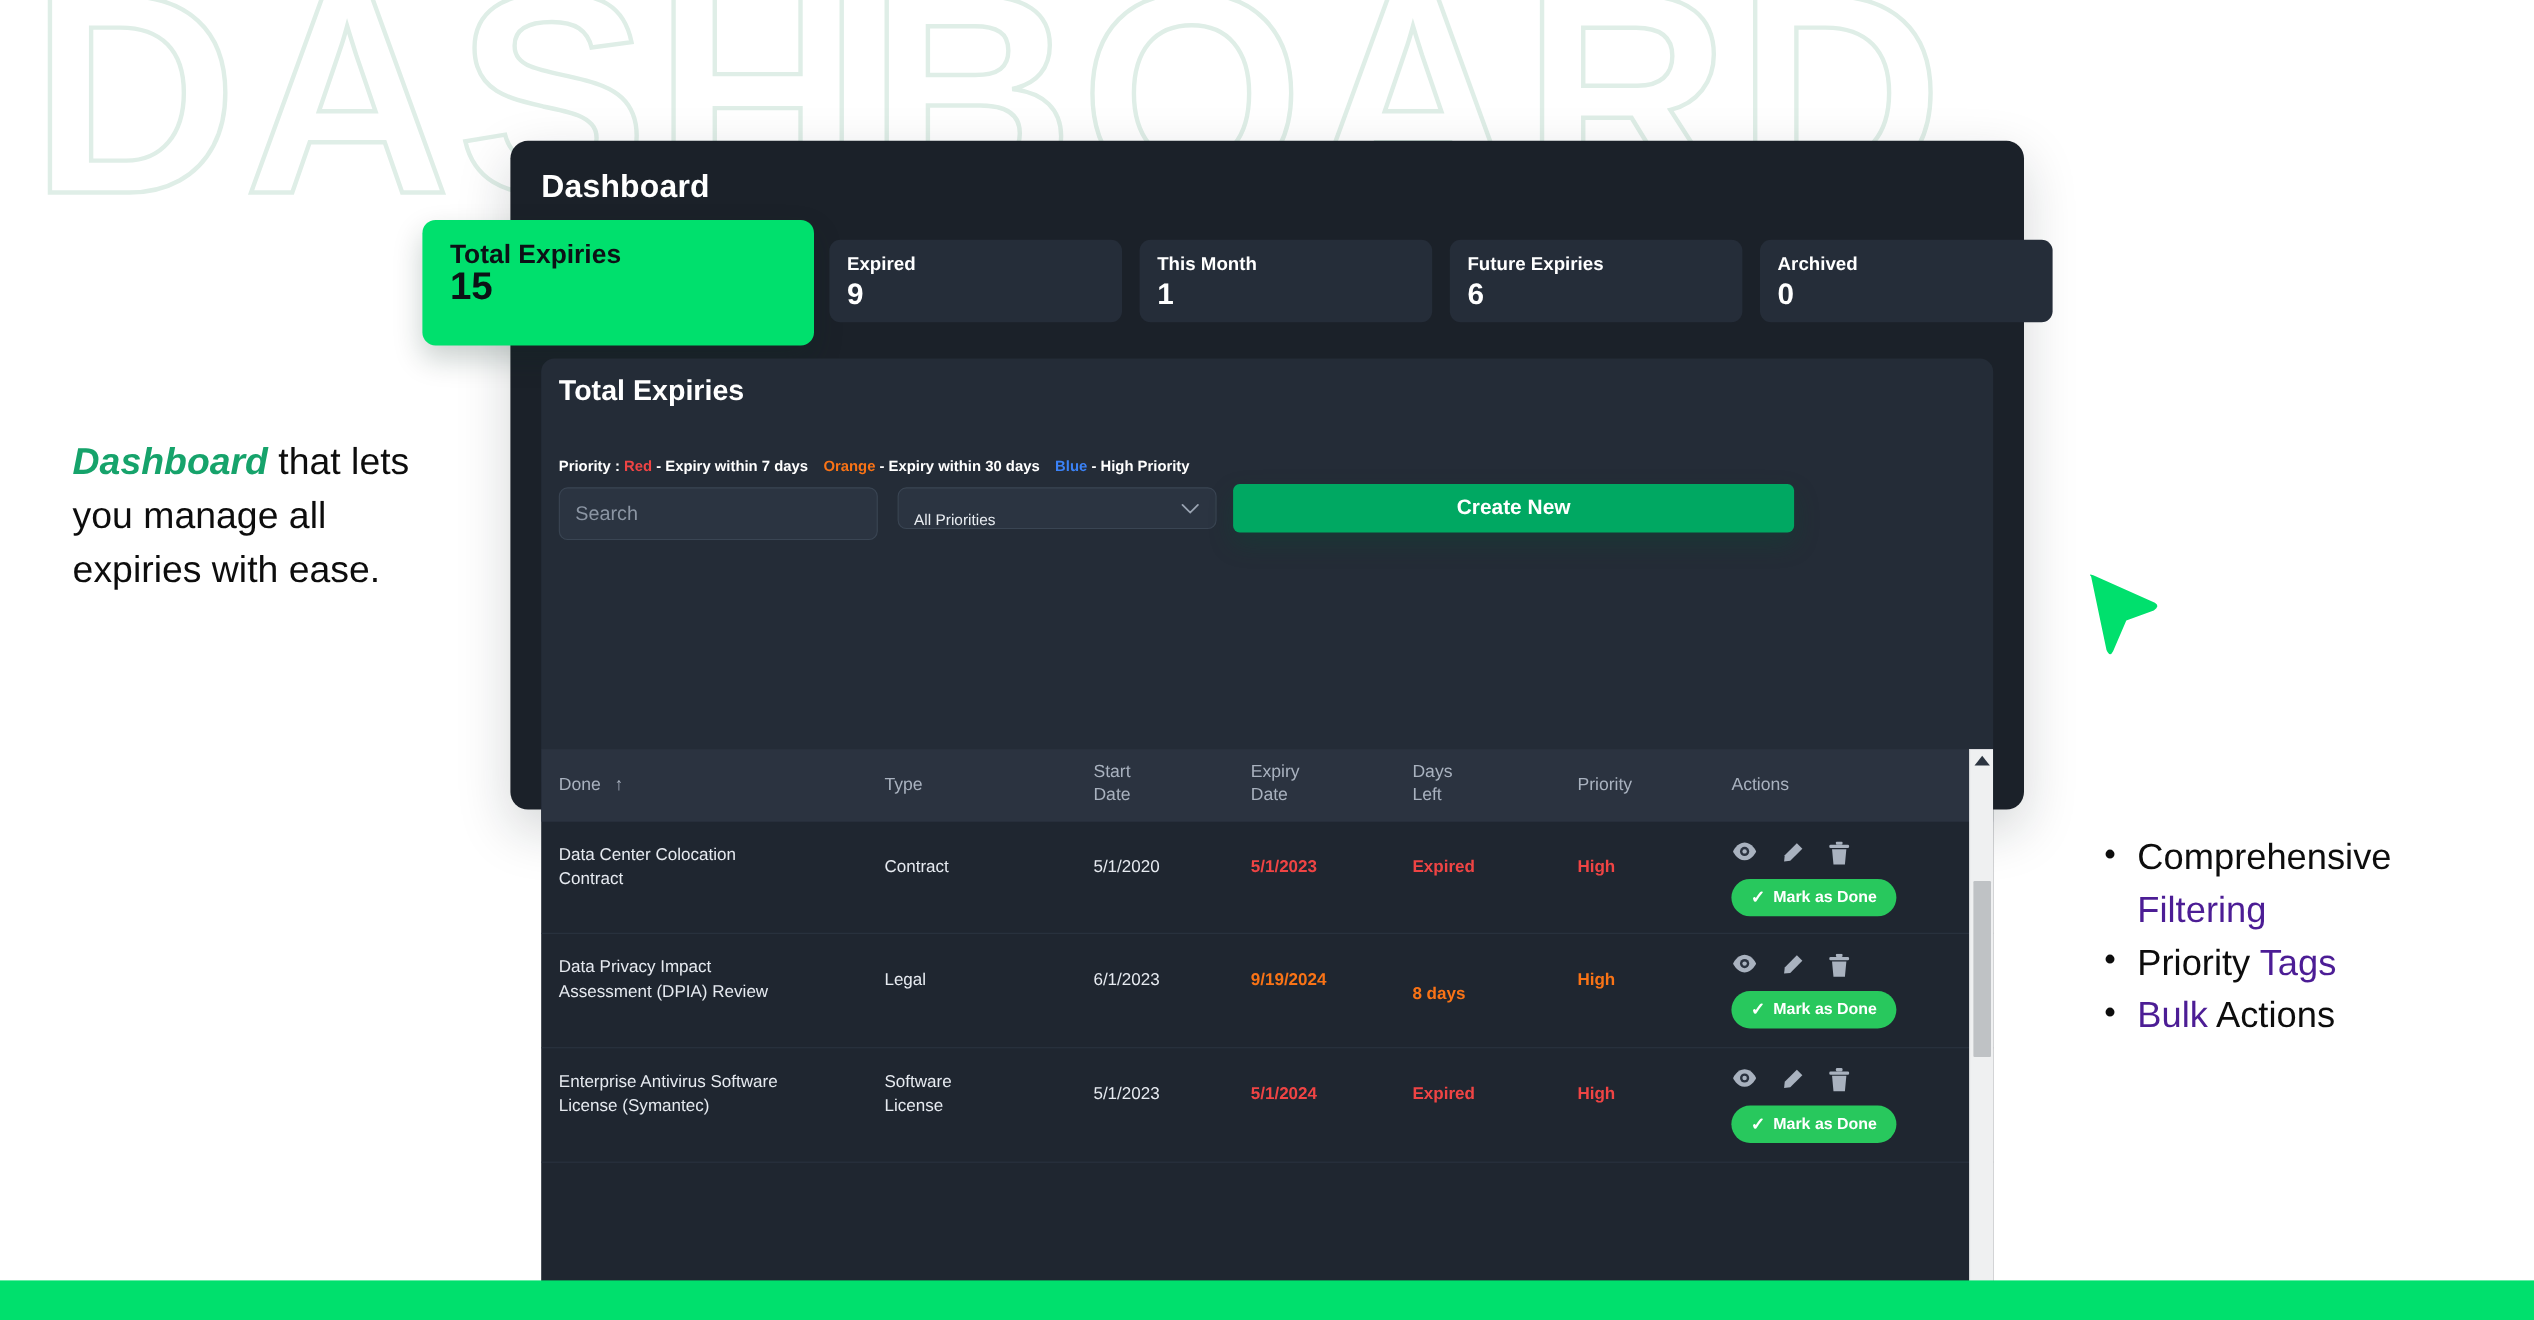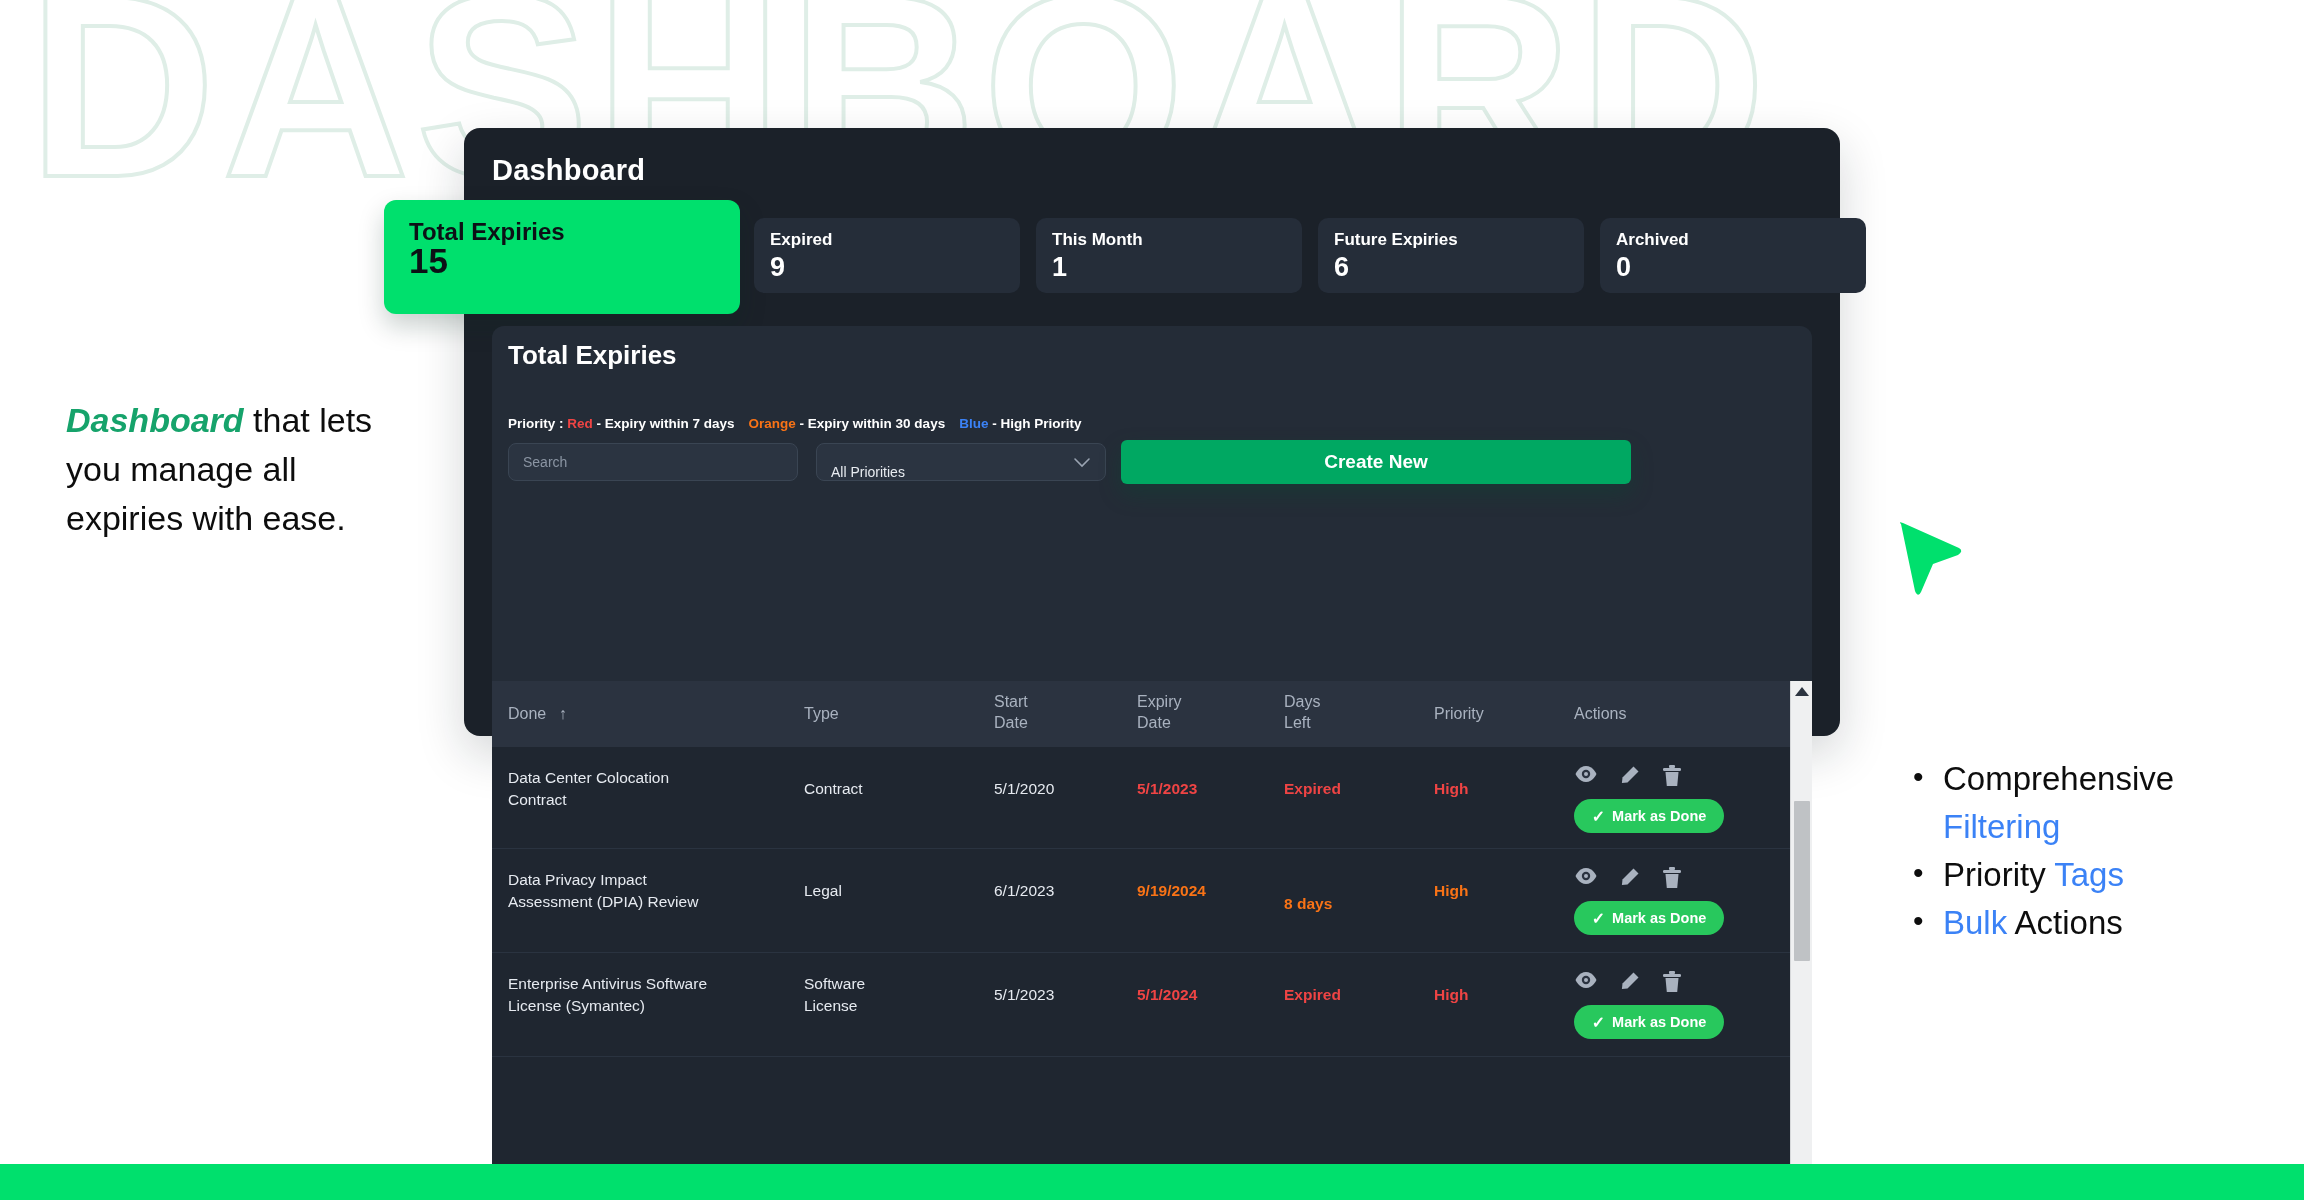--- a/index.html
+++ b/index.html
@@ -79,23 +79,23 @@
     position:absolute; left:16px; top:90px;
     font-size:13.5px; font-weight:700; color:#ffffff; white-space:nowrap;
   }
   .legend .red{ color:#ef4444; }
   .legend .orange{ color:#f97316; }
   .legend .blue{ color:#3b82f6; }
   .legend .sp{ display:inline-block; width:14px; }
 
   .controls{ position:absolute; left:16px; top:117px; width:1290px; height:46px; }
   .search-box{
-    position:absolute; left:0; top:0; width:290px; height:38px;
+    position:absolute; left:0; top:0; width:290px; height:48px;
     background:#2b3441; border:1px solid #3a4553; border-radius:8px;
-    color:#8b95a3; font-size:14px; font-family:"Liberation Sans", sans-serif;
+    color:#8b95a3; font-size:18px; font-family:"Liberation Sans", sans-serif;
     padding:0 14px;
   }
   .search-box::placeholder{ color:#8b95a3; }
   .select-box{
     position:absolute; left:308px; top:0; width:290px; height:38px;
     background:#2b3441; border:1px solid #3a4553; border-radius:8px;
     color:#e8ecf1; font-size:14px;
     display:flex; align-items:flex-end; padding:0 14px;
   }
   .select-box .chev{ position:absolute; right:14px; top:12px; color:#9aa4b2; }
@@ -166,21 +166,21 @@
 
   
   .right-list{
     position:absolute; left:1905px; top:755px; width:380px;
     font-size:33px; line-height:48px; color:#0d0d0d;
   }
   .right-list .li{ position:relative; padding-left:38px; }
   .right-list .li:before{
     content:"\2022"; position:absolute; left:8px; top:-2px; font-size:30px; color:#0d0d0d;
   }
-  .right-list .g{ color:#3b82f6; }
+  .right-list .g{ color:#4c1d95; }
 </style>
 </head>
 <body>
 
 <div id="root">
 
   <div class="bg-word">DASHBOARD</div>
 
   <div class="app">
 

